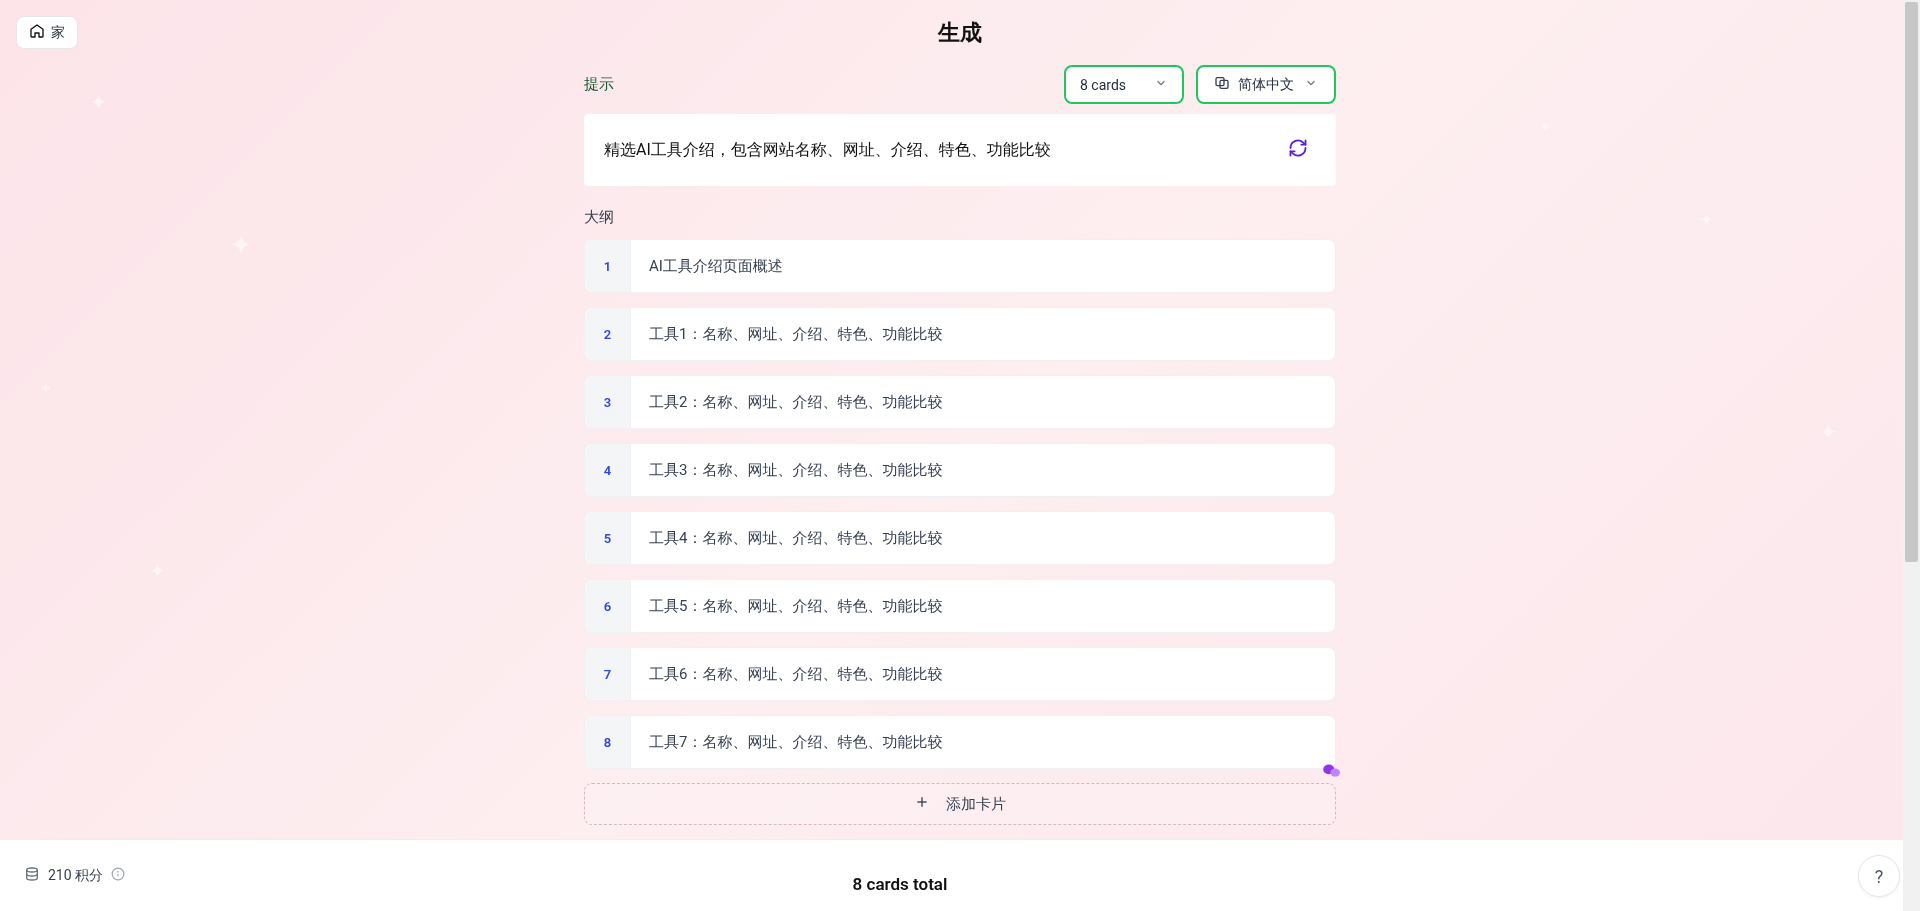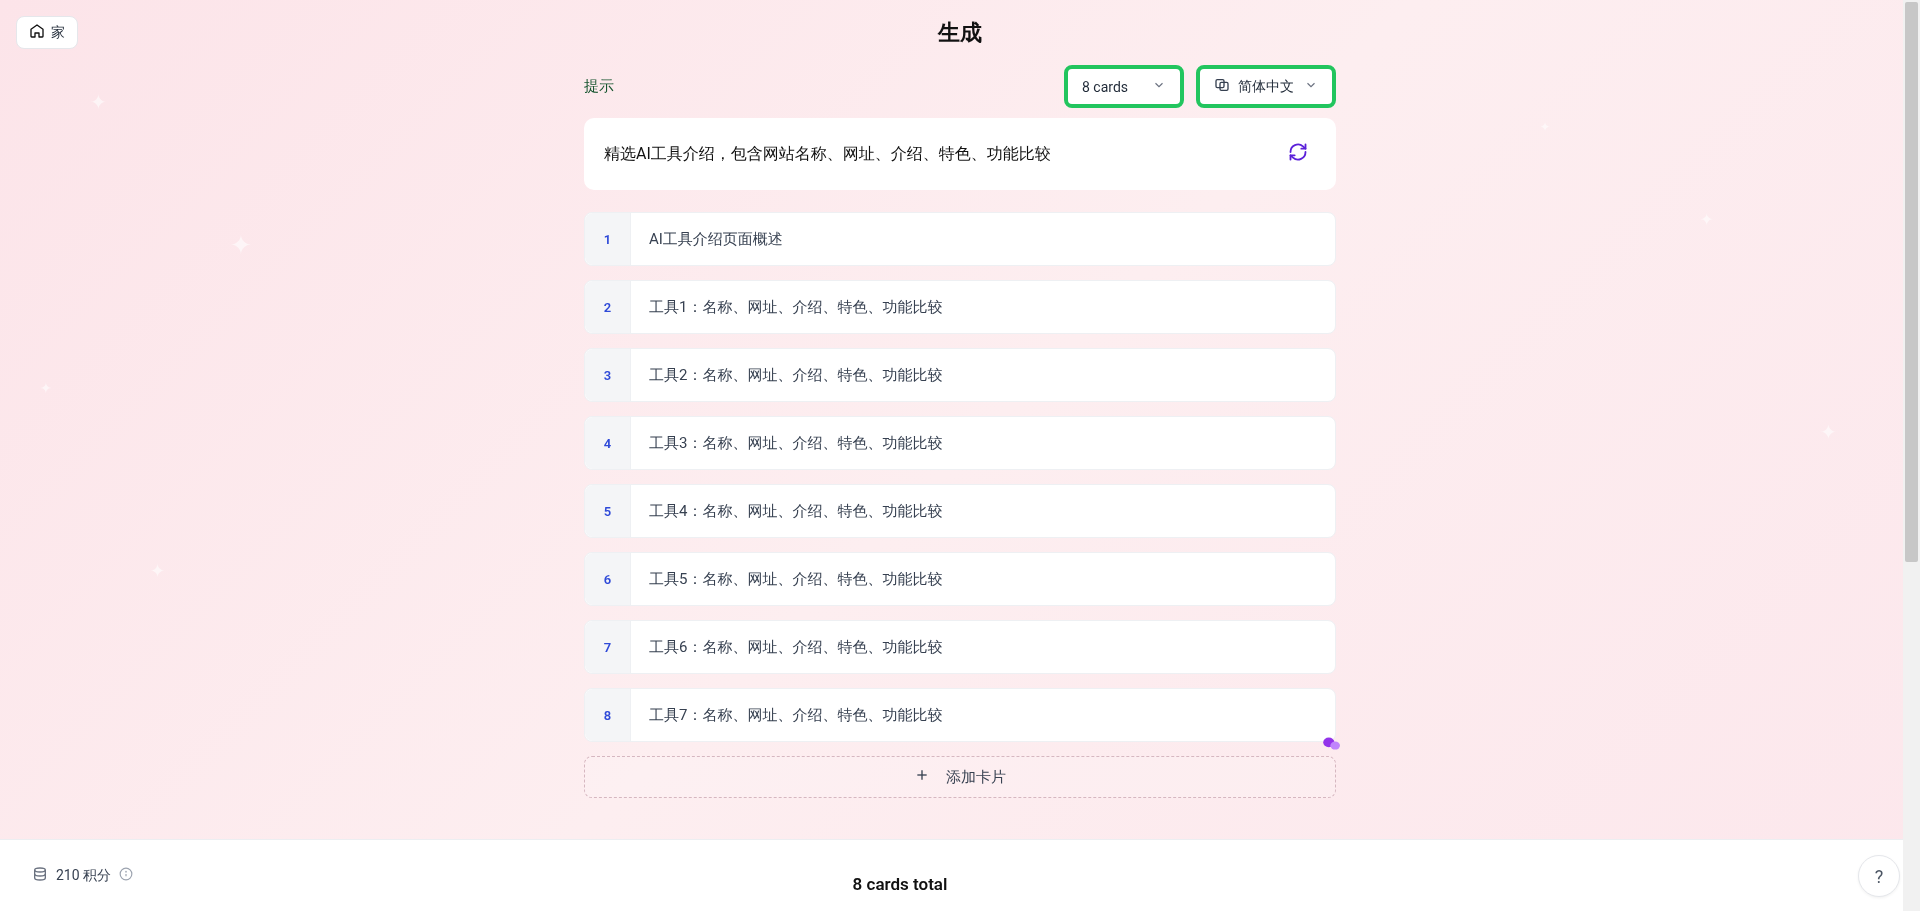--- a/index.html
+++ b/index.html
@@ -43,36 +43,36 @@
 }
 
 .row1 {
   display: flex; justify-content: space-between; align-items: center;
   margin-bottom: 10px;
 }
 .label-prompt { font-size: 15px; color: #14532d; font-family: Liberation Mono, monospace; }
 .selectors { display: flex; gap: 12px; }
 .select-box {
   background: #fff;
-  border: 4px solid #22c55e;
+  border: 2px solid #22c55e;
   border-radius: 8px;
   padding: 8px 14px;
   font-size: 14px;
   display: flex; align-items: center; gap: 10px;
   cursor: pointer;
   color: #1f2937;
   min-width: 120px;
   justify-content: space-between;
 }
 .select-lang { min-width: 140px; justify-content: center; }
 .select-lang .inner { display:flex; align-items:center; gap:8px;}
 
 .prompt-box {
   background: #fff;
-  border-radius: 10px;
+  border-radius: 4px;
   padding: 18px 20px;
   display: flex; align-items: center; justify-content: space-between;
   margin-bottom: 22px;
 }
 .prompt-text { font-size: 16px; color: #111; flex: 1; }
 .refresh-btn {
   width: 36px; height: 36px;
   display: flex; align-items: center; justify-content: center;
   cursor: pointer;
 }
@@ -123,21 +123,21 @@
 
 .footer {
   position: absolute;
   bottom: 0; left: 0; right: 0;
   height: 72px;
   background: #fff;
   border-top: 1px solid #eceef1;
   display: flex; align-items: center; justify-content: center;
 }
 .footer-left {
-  position: absolute; left: 32px;
+  position: absolute; left: 24px;
   display: flex; align-items: center; gap: 8px;
   font-size: 14px; color: #374151;
 }
 .footer-center { font-size: 17px; font-weight: 600; color: #111; margin-right: 120px; margin-top: 17px;}
 .continue-btn {
   background: #6610f2;
   color: #fff;
   border: none;
   border-radius: 10px;
   height: 46px;
@@ -231,20 +231,21 @@
         <svg width="20" height="20" viewBox="0 0 24 24" fill="none" stroke="#5b21d9" stroke-width="2.2" stroke-linecap="round" stroke-linejoin="round">
             <path d="M3 12a9 9 0 0 1 15-6.7L21 8"></path>
             <path d="M21 3v5h-5"></path>
             <path d="M21 12a9 9 0 0 1-15 6.7L3 16"></path>
             <path d="M3 21v-5h5"></path>
           </svg>
       </span>
     </div>
   </div>
 
+  <span class="label-outline">大纲</span>
 
   <div class="outline-list" id="outline-list">
       <div class="outline-item">
         <div class="outline-num">1</div>
         <div class="outline-text">AI工具介绍页面概述</div>
       </div>
       <div class="outline-item">
         <div class="outline-num">2</div>
         <div class="outline-text">工具1：名称、网址、介绍、特色、功能比较</div>
       </div>

